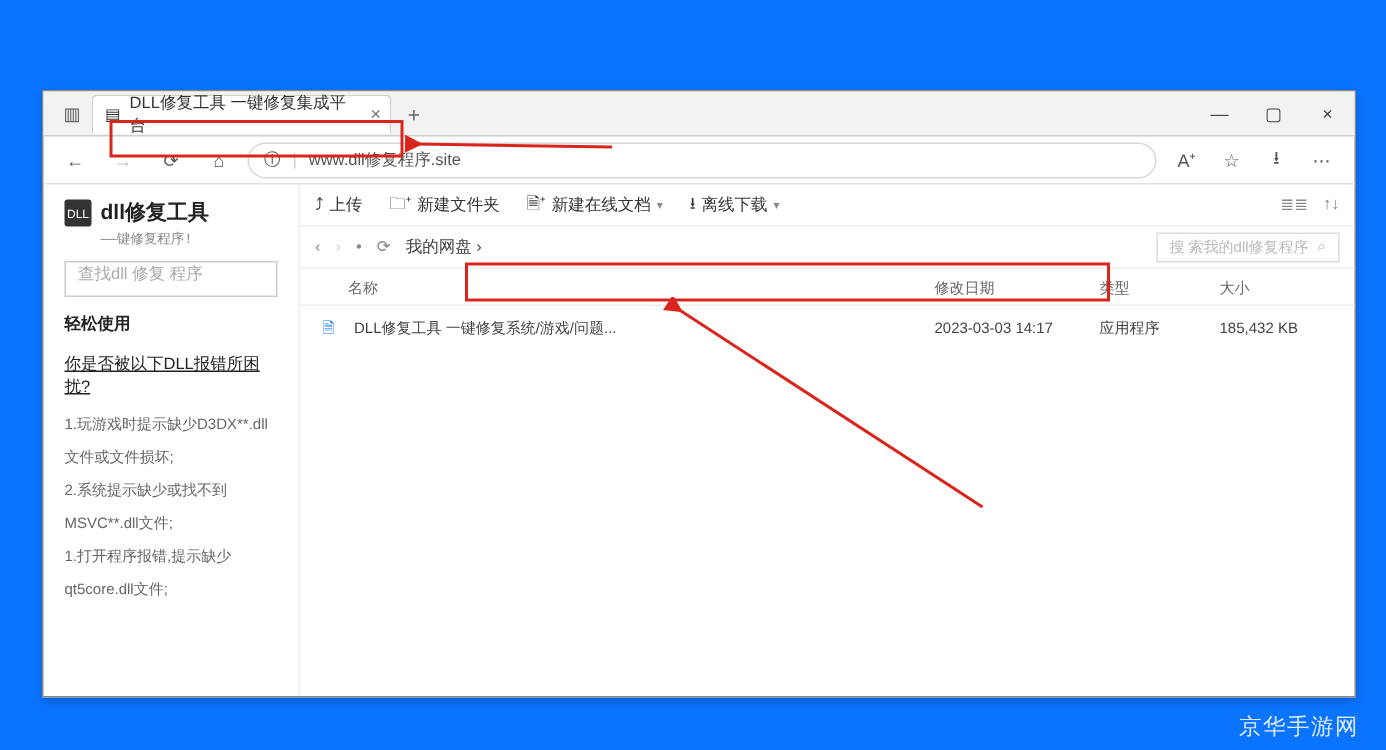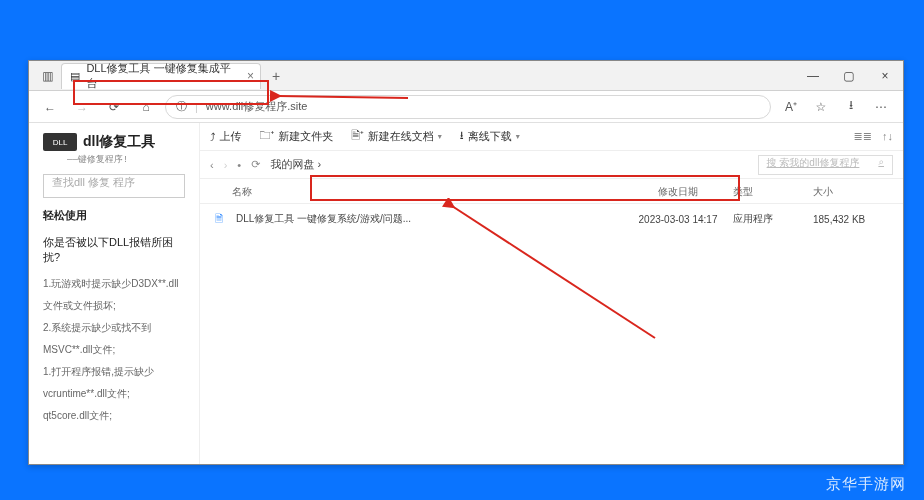--- a/index.html
+++ b/index.html
@@ -62,28 +62,28 @@
   .page {
     flex:1; display:flex; overflow:hidden;
   }
   .left-col {
     width:170px; padding:10px 14px;
     font-size:11px;
   }
   .site-title { display:flex; align-items:center; gap:6px; margin-bottom:8px;}
   .site-title-main { font-size:14px; font-weight:600; color:#222;}
   .site-title-sub { font-size:9px; color:#888;}
-  .logo-box { width:34px; height:18px; background:#333; color:#fff; font-size:8px; display:flex; align-items:center; justify-content:center; border-radius:2px;}
+  .logo-box { width:18px; height:18px; background:#333; color:#fff; font-size:8px; display:flex; align-items:center; justify-content:center; border-radius:2px;}
   .search-box {
     width:100%; height:24px; border:1px solid #ccc;
     color:#aaa; font-size:11px; padding:0 8px;
     display:flex; align-items:flex-start; margin-bottom:10px;
   }
   .side-heading { font-size:11px; font-weight:600; color:#222; margin: 8px 0 6px 0;}
-  .question { font-size:11px; color:#222; margin:12px 0 8px 0; font-weight:500;}
+  .question { font-size:11px; color:#222; margin:12px 0 8px 0; font-weight:500;text-decoration:underline;}
   .problem-list { list-style:none; }
   .problem-list li { font-size:10px; color:#666; line-height:2.2; }
   .right-col {
     flex:1; border-left:1px solid #eee;
     display:flex; flex-direction:column;
     font-size:11px;
   }
   .toolbar {
     height:28px; display:flex; align-items:center;
     padding:0 10px; gap:18px;
@@ -96,31 +96,30 @@
   .breadcrumb-row {
     height:28px; display:flex; align-items:center;
     padding:0 10px; gap:10px;
     border-bottom:1px solid #eee;
     color:#444;
   }
   .breadcrumb-row .nav-ico { color:#888; }
   .breadcrumb-text { flex:1;}
   .crumb-search {
     border:1px solid #ddd; height:20px; padding:0 8px;
-    color:#bbb; display:flex; gap:19px;
+    color:#bbb; display:flex; align-items:center; gap:6px;
     font-size:10px;
-    text-decoration:underline;
   }
   .table-head {
     display:flex; padding:6px 10px 4px 32px;
     color:#666; font-size:10px;
     border-bottom:1px solid #eee;
   }
   .col-name { flex:1;}
-  .col-date { width:110px;text-align:center;}
+  .col-date { width:110px;}
   .col-type { width:80px;}
   .col-size { width:80px;}
   .file-row {
     display:flex; align-items:center;
     padding:6px 10px 6px 10px;
     color:#444; font-size:10px;
   }
   .file-row .ficon { width:18px; height:18px; display:flex; align-items:center; justify-content:center; color:#0a74ff; margin-right:4px;}
   .file-row .col-name { flex:1; display:flex; align-items:center; gap:4px;}
   
@@ -184,21 +183,20 @@
         <span>查找dll 修复 程序</span>
       </div>
       <div class="side-heading">轻松使用</div>
       <div class="question">你是否被以下DLL报错所困扰?</div>
       <ul class="problem-list" id="problem-list">
           <li>1.玩游戏时提示缺少D3DX**.dll</li>
           <li>文件或文件损坏;</li>
           <li>2.系统提示缺少或找不到</li>
           <li>MSVC**.dll文件;</li>
           <li>1.打开程序报错,提示缺少</li>
-          <li>vcruntime**.dll文件;</li>
           <li>qt5core.dll文件;</li>
         </ul>
     </div>
 
     <div class="right-col">
       <div class="toolbar">
         <div class="tb-item">
           <span>⤴</span>
           <span>上传</span>
         </div>

